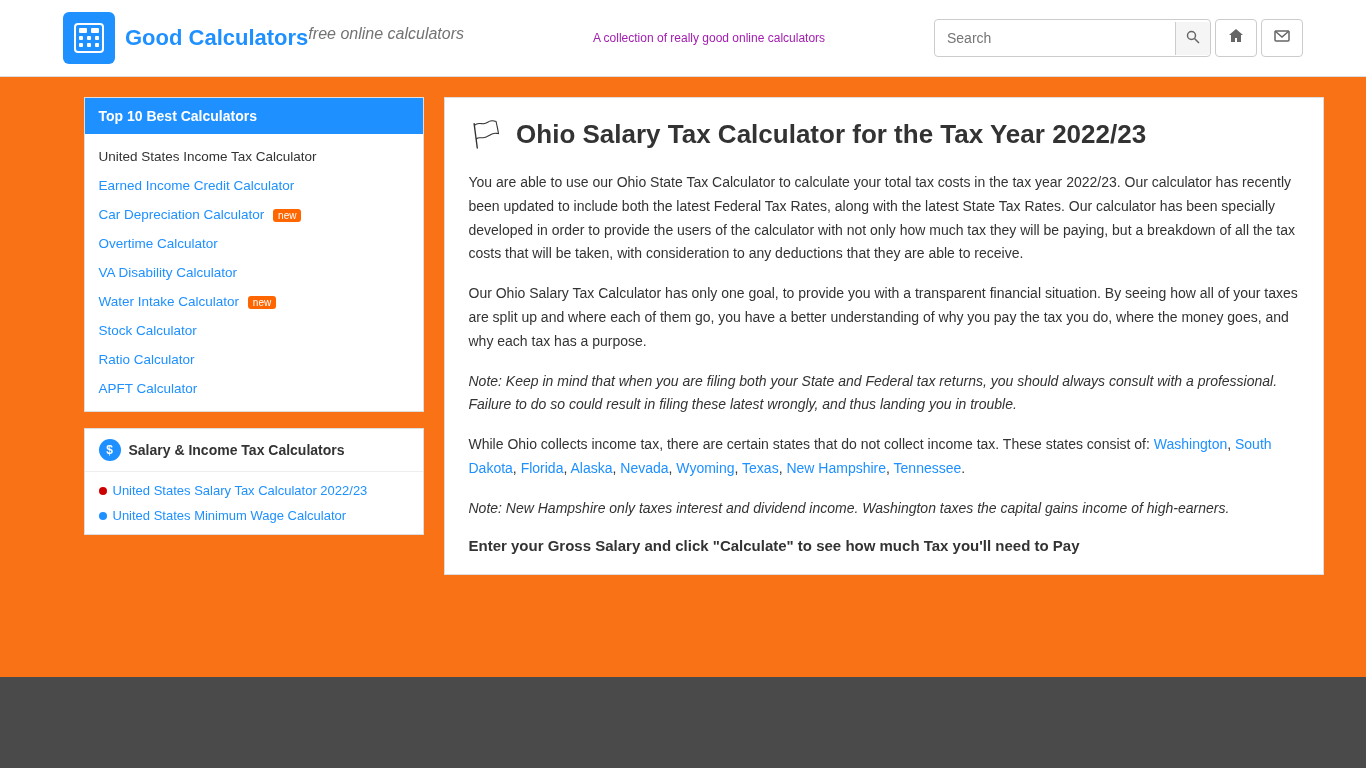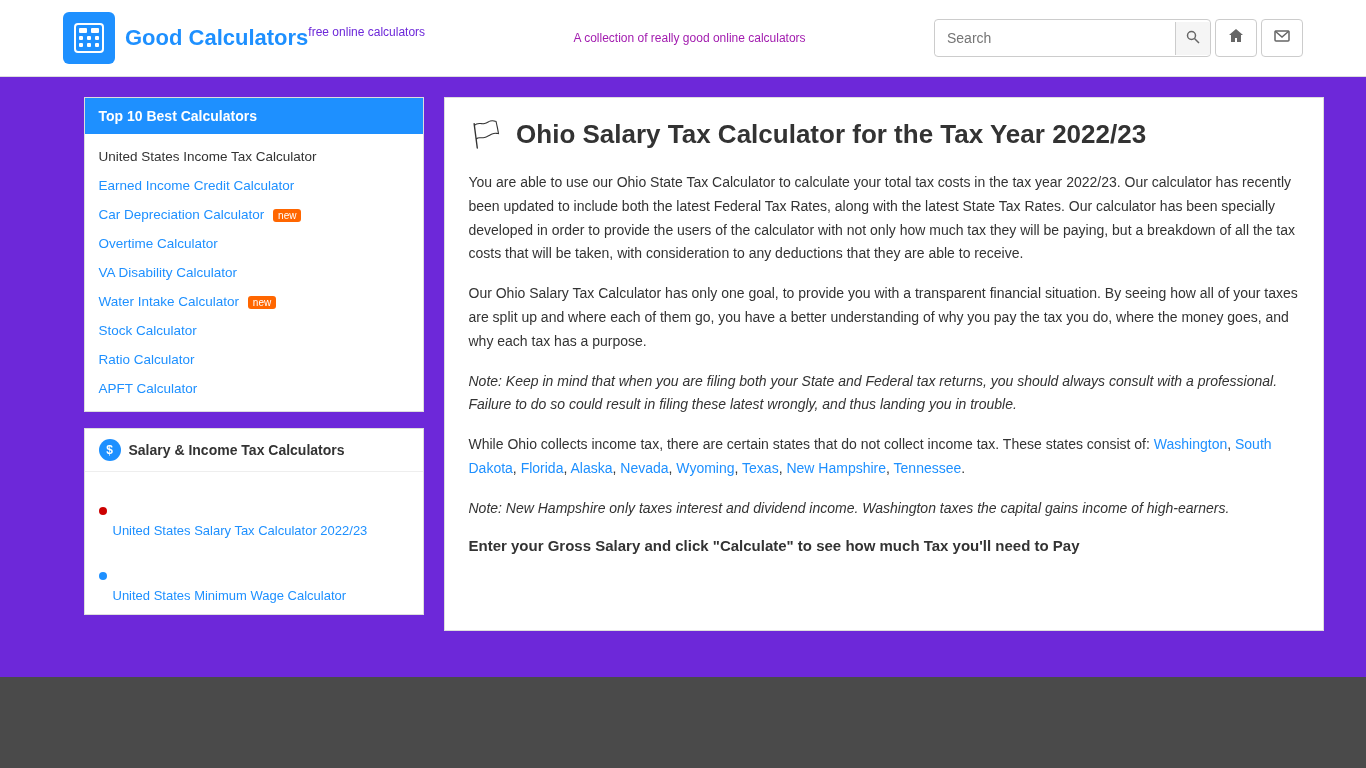--- a/index.html
+++ b/index.html
@@ -6,51 +6,51 @@
     body { font-family: Arial, sans-serif; font-size: 14px; background: #4a4a4a; color: #333; }
 
     
     .header-outer { background: #fff; border-bottom: 1px solid #ddd; }
     .header { max-width: 1280px; margin: 0 auto; padding: 12px 20px; display: flex; align-items: center; justify-content: space-between; }
     .logo-area { display: flex; align-items: center; gap: 10px; }
     .logo-icon { width: 52px; height: 52px; background: #1e90ff; border-radius: 6px; display: flex; align-items: center; justify-content: center; }
     .logo-icon svg { width: 36px; height: 36px; fill: white; }
     .logo-text { display: flex; flex-direction: row; }
     .logo-name { font-size: 22px; font-weight: bold; color: #1e90ff; }
-    .logo-sub { font-size: 12px; color: #6d28d9; }
+    .logo-sub { font-size: 16px; color: #737373; font-style: italic; }
     .tagline { text-align: center; margin-left: 20px; }
     .tagline-top { color: #a21caf; font-size: 12px; }
     .tagline-bottom { color: #1e90ff; font-size: 13px; font-style: italic; }
     .header-right { display: flex; gap: 4px; }
     .search-box { display: flex; align-items: center; border: 1px solid #ccc; border-radius: 4px; overflow: hidden; }
     .search-box input { border: none; outline: none; padding: 8px 12px; font-size: 14px; width: 240px; }
     .search-btn { background: #f5f5f5; border: none; border-left: 1px solid #ccc; padding: 8px 10px; cursor: pointer; }
     .icon-btn { background: #fff; border: 1px solid #ccc; border-radius: 4px; padding: 8px 12px; cursor: pointer; font-size: 16px; }
 
     
-    .main-outer { background: #6d28d9; min-height: 600px; padding-left: 41px; }
+    .main-outer { background: #f97316; min-height: 600px; padding-left: 41px; }
     .main { max-width: 1280px; margin: 0 auto; padding: 20px; display: flex; gap: 20px; }
 
     
     .sidebar { width: 340px; flex-shrink: 0; }
     .sidebar-top10 { background: #fff; border: 1px solid #ddd; margin-bottom: 16px; }
     .sidebar-top10-header { background: #1e90ff; color: #fff; font-weight: bold; padding: 10px 14px; font-size: 14px; }
     .sidebar-list { list-style: none; padding: 8px 0; }
     .sidebar-list li a { display: block; padding: 7px 14px; color: #1e90ff; text-decoration: none; font-size: 13.5px; }
     .sidebar-list li a .badge-new { background: #ff6600; color: #fff; font-size: 10px; padding: 1px 5px; border-radius: 3px; margin-left: 5px; font-style: normal; }
     .sidebar-list li .plain { color: #333; }
 
     .sidebar-section { background: #fff; border: 1px solid #ddd; margin-bottom: 16px; }
     .sidebar-section-header { display: flex; align-items: center; gap: 8px; padding: 10px 14px; border-bottom: 1px solid #eee; }
     .sidebar-section-icon { width: 22px; height: 22px; background: #1e90ff; border-radius: 50%; display: flex; align-items: center; justify-content: center; }
     .sidebar-section-icon span { color: white; font-size: 12px; font-weight: bold; }
     .sidebar-section-title { font-weight: bold; font-size: 14px; color: #333; }
     .sidebar-sub-list { list-style: none; padding: 6px 0; }
     .sidebar-sub-list li { padding: 5px 14px; display: flex; align-items: center; gap: 6px; }
-    .sidebar-sub-list li a { color: #1e90ff; text-decoration: none; font-size: 13px; margin-top: 40px; }
+    .sidebar-sub-list li a { color: #1e90ff; text-decoration: none; font-size: 13px; }
     .dot-red { width: 8px; height: 8px; background: #cc0000; border-radius: 50%; flex-shrink: 0; }
     .dot-blue { width: 8px; height: 8px; background: #1e90ff; border-radius: 50%; flex-shrink: 0; }
 
     
     .content { flex: 1; background: #fff; border: 1px solid #ddd; padding: 20px 24px; }
 
     
     .breadcrumb { font-size: 13px; color: #666; margin-bottom: 18px; }
     .breadcrumb a { color: #1e90ff; text-decoration: none; }
     .breadcrumb span { color: #666; margin: 0 4px; }

